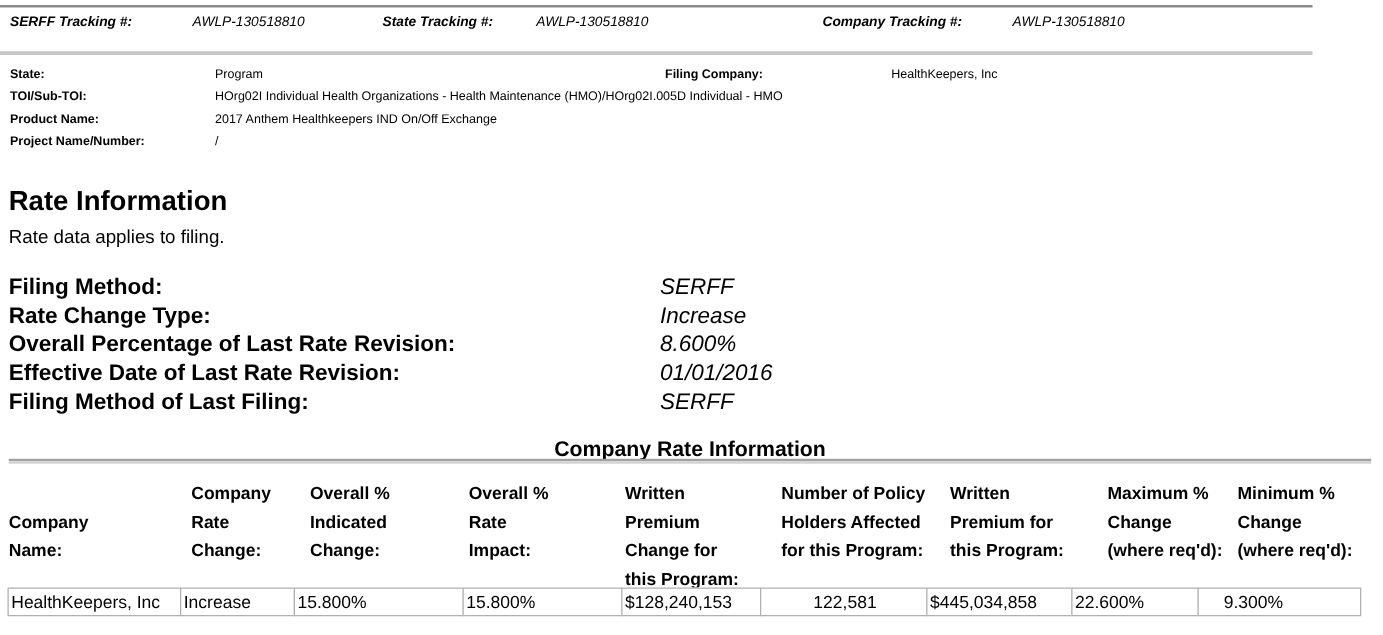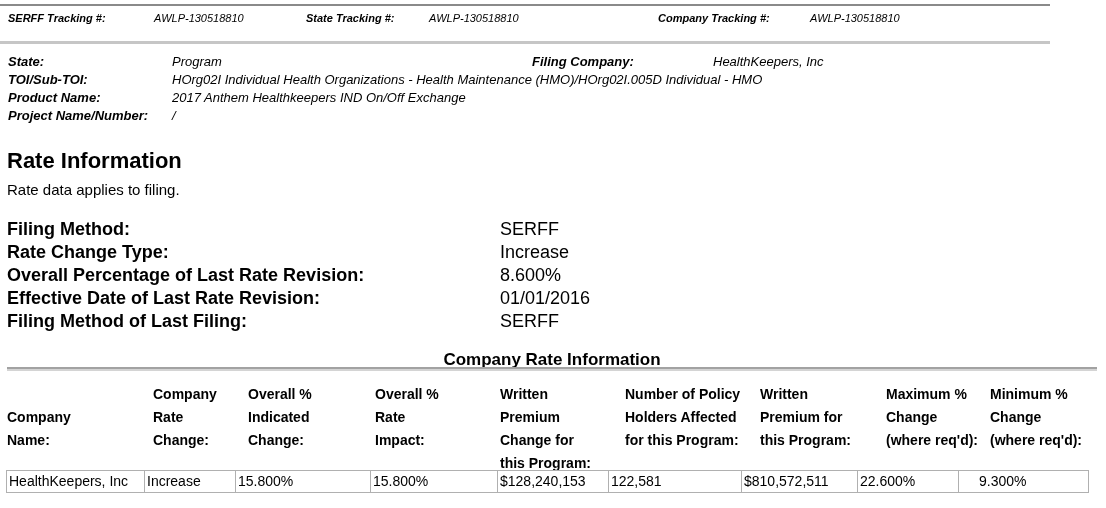--- a/index.html
+++ b/index.html
@@ -9,47 +9,47 @@
     font-family:"Liberation Sans","DejaVu Sans",sans-serif;
   }
   .abs{position:absolute;}
   
   .rule-top{left:0;top:4px;width:1050px;height:2px;background:#8a8a8a;}
   .rule-mid{left:0;top:41px;width:1050px;height:3px;background:#c6c6c6;}
   .trk{top:12px;left:0;width:1106px;height:18px;font-size:11px;font-style:italic;}
   .trk span{position:absolute;top:0;white-space:nowrap;}
   .lbl-b{font-weight:bold;}
   
-  .meta{left:0;width:998px;height:16px;font-size:13px;font-style:italic;}
+  .meta{left:0;width:998px;height:16px;font-size:10px;}
   .meta span{position:absolute;top:0;white-space:nowrap;}
   
   .rate-title{left:7px;top:148px;font-size:22px;font-weight:bold;}
   .rate-sub{left:7px;top:181px;font-size:15px;}
   .fld{left:0;width:890px;height:18px;font-size:18px;}
   .fld span{position:absolute;top:0;white-space:nowrap;}
   .fld .flabel{left:7px;font-weight:bold;}
-  .fld .fvalue{left:500px;}
+  .fld .fvalue{left:528px;font-style:italic;}
   
   .tbl-title{left:7px;top:350px;width:1090px;text-align:center;font-size:17px;font-weight:bold;}
   .tbl-rule1{left:7px;top:367px;width:1090px;height:2px;background:#a2a2a2;}
   .tbl-rule2{left:7px;top:369px;width:1090px;height:2px;background:#d4d4d4;}
   .thead{left:0;top:383px;width:1106px;height:85px;}
   .th{position:absolute;top:0;font-size:14px;font-weight:bold;line-height:23px;white-space:pre-line;}
   .trow{left:6px;top:470px;display:flex;flex-direction:row;}
   .cell{
     box-sizing:border-box;height:23px;border:1px solid #b0b0b0;background:#fff;
     font-size:14px;line-height:21px;padding-left:2px;white-space:nowrap;overflow:hidden;
   }
   .cell + .cell{margin-left:-1px;}
   .cell:nth-child(1){width:139px;}
   .cell:nth-child(2){width:92px;}
   .cell:nth-child(3){width:136px;}
   .cell:nth-child(4){width:128px;}
   .cell:nth-child(5){width:112px;}
-  .cell:nth-child(6){width:134px;}
+  .cell:nth-child(6){width:134px;text-align:center;}
   .cell:nth-child(7){width:117px;}
   .cell:nth-child(8){width:102px;}
   .cell:nth-child(9){width:131px;padding-left:20px;}
 </style>
 </head>
 <body>
 
 <div>
 
   <div class="abs rule-top"></div>
@@ -140,18 +140,18 @@
 (where req'd):</span>
   </div>
 
   <div class="abs trow">
     <div class="cell">HealthKeepers, Inc</div>
     <div class="cell">Increase</div>
     <div class="cell">15.800%</div>
     <div class="cell">15.800%</div>
     <div class="cell">$128,240,153</div>
     <div class="cell">122,581</div>
-    <div class="cell">$810,572,511</div>
+    <div class="cell">$445,034,858</div>
     <div class="cell">22.600%</div>
     <div class="cell">9.300%</div>
   </div>
 
 </div>
 
 </body></html>

